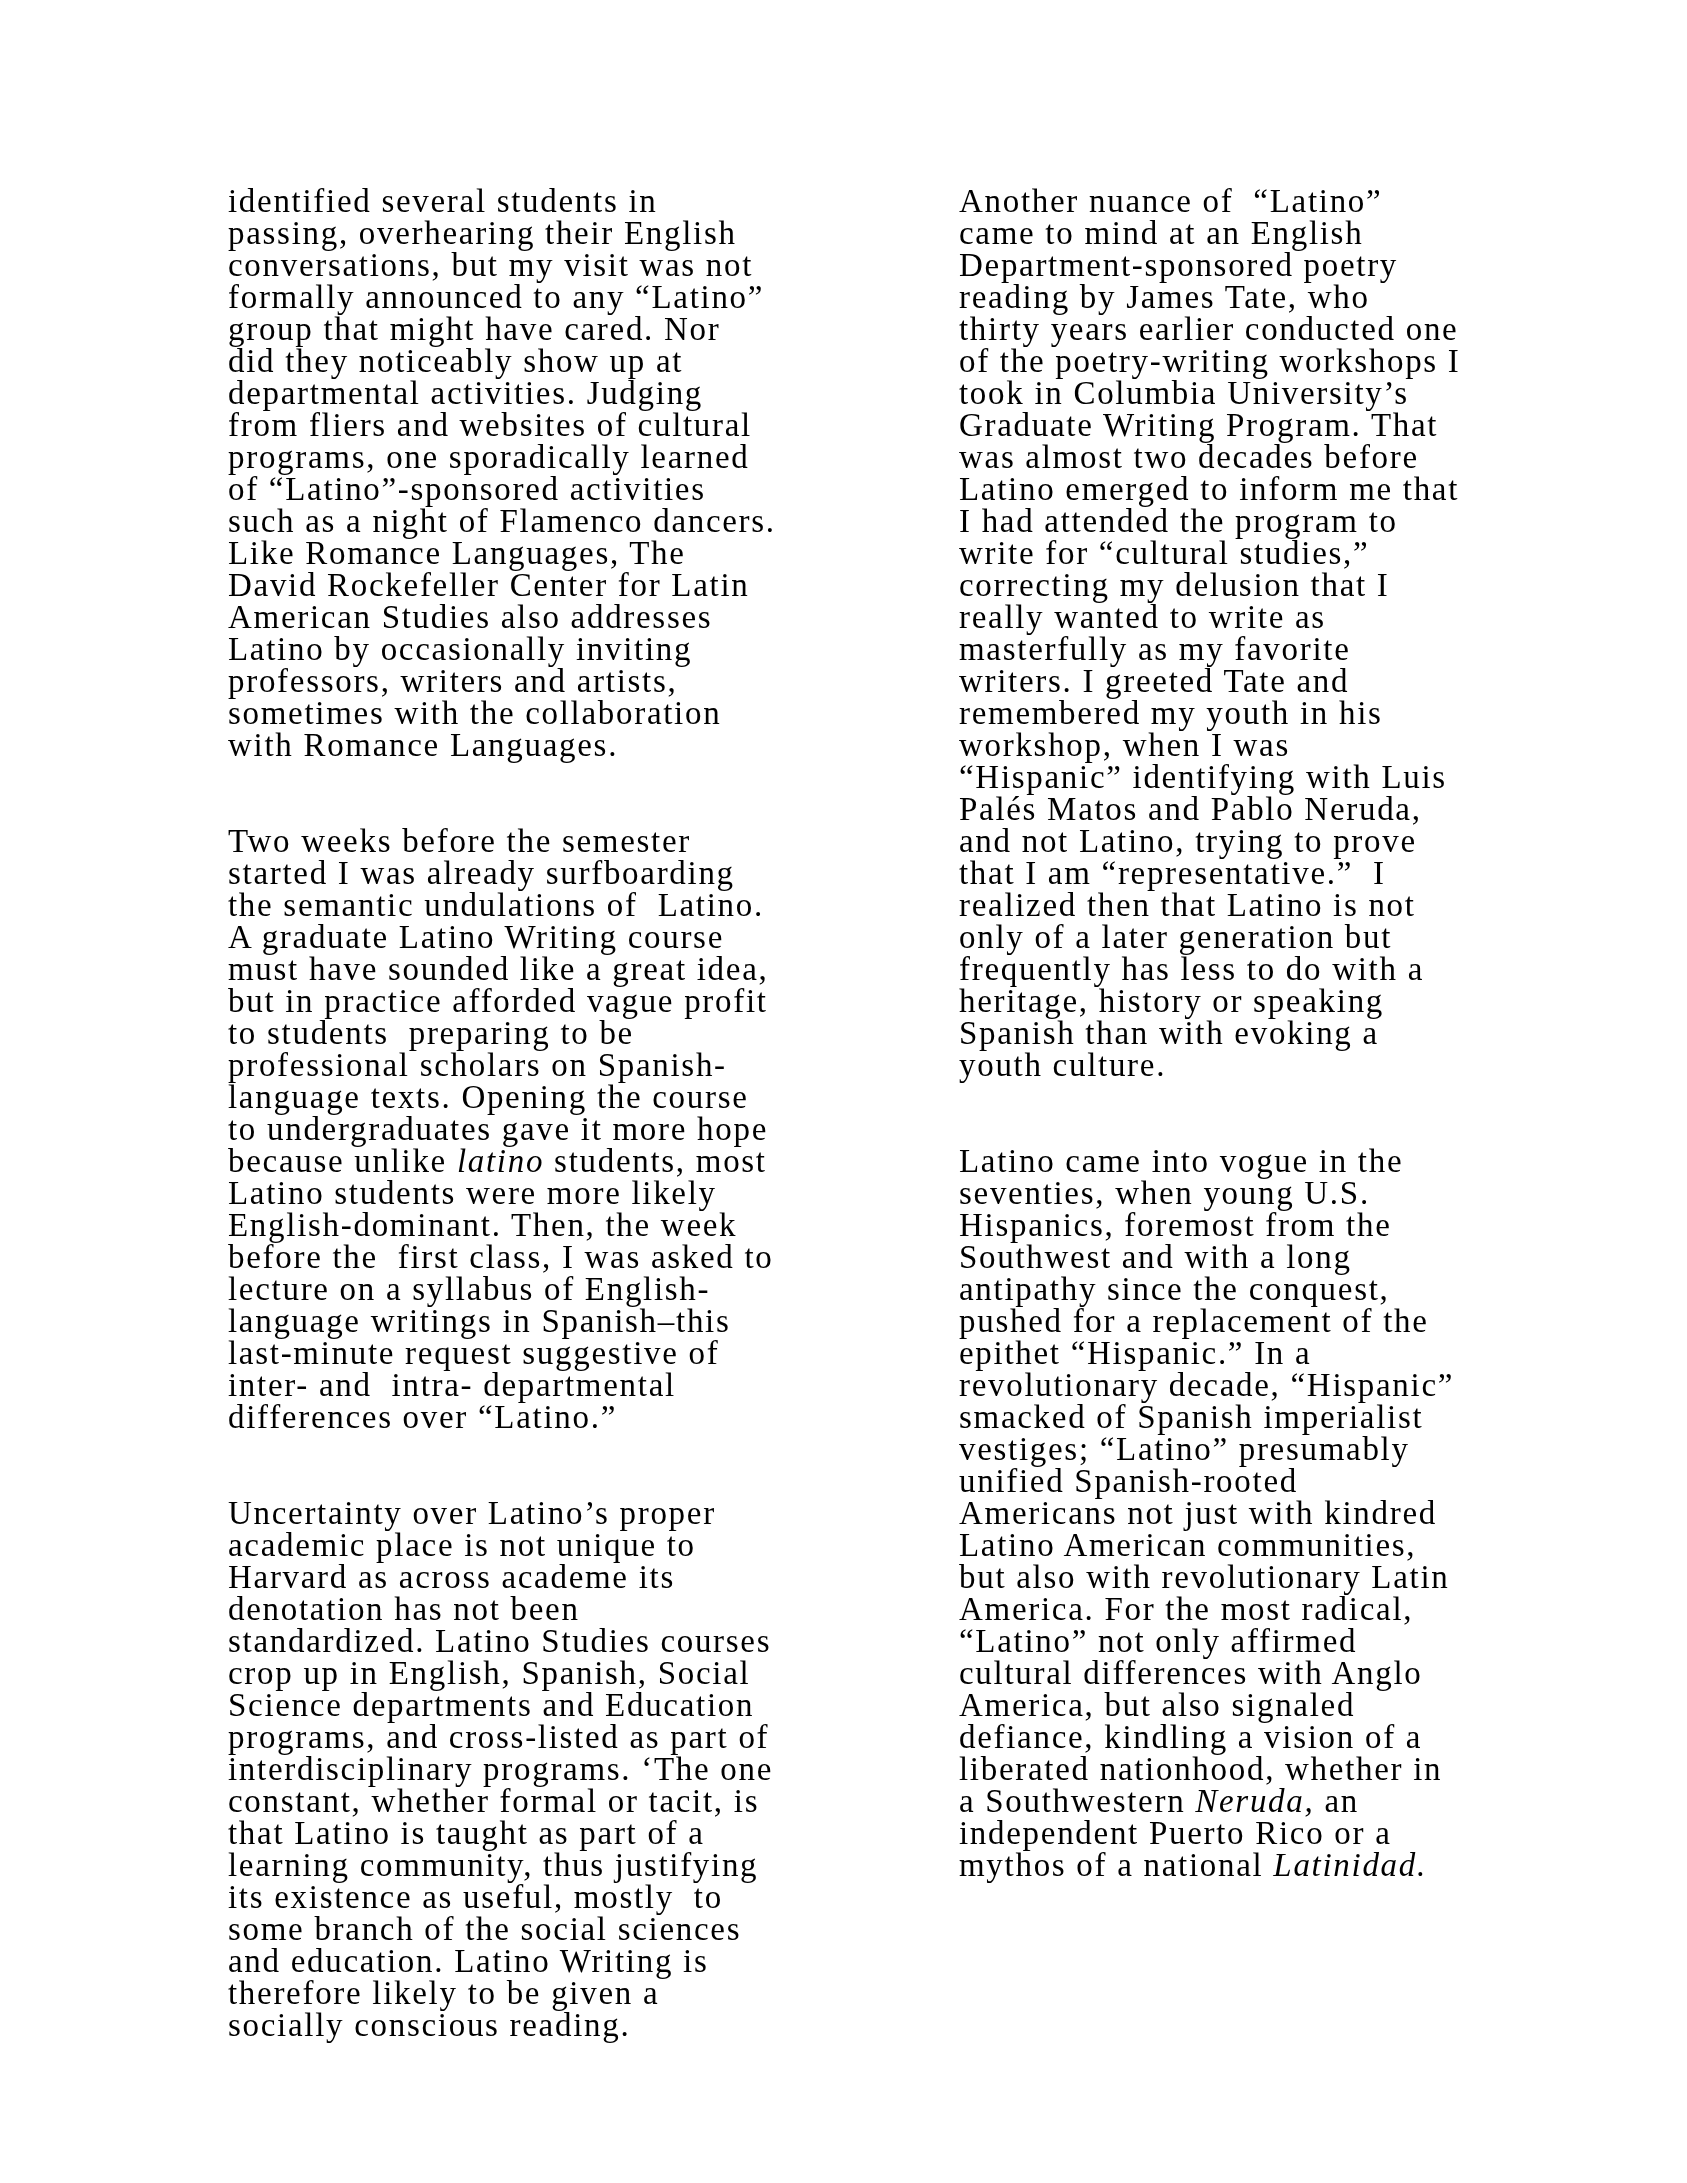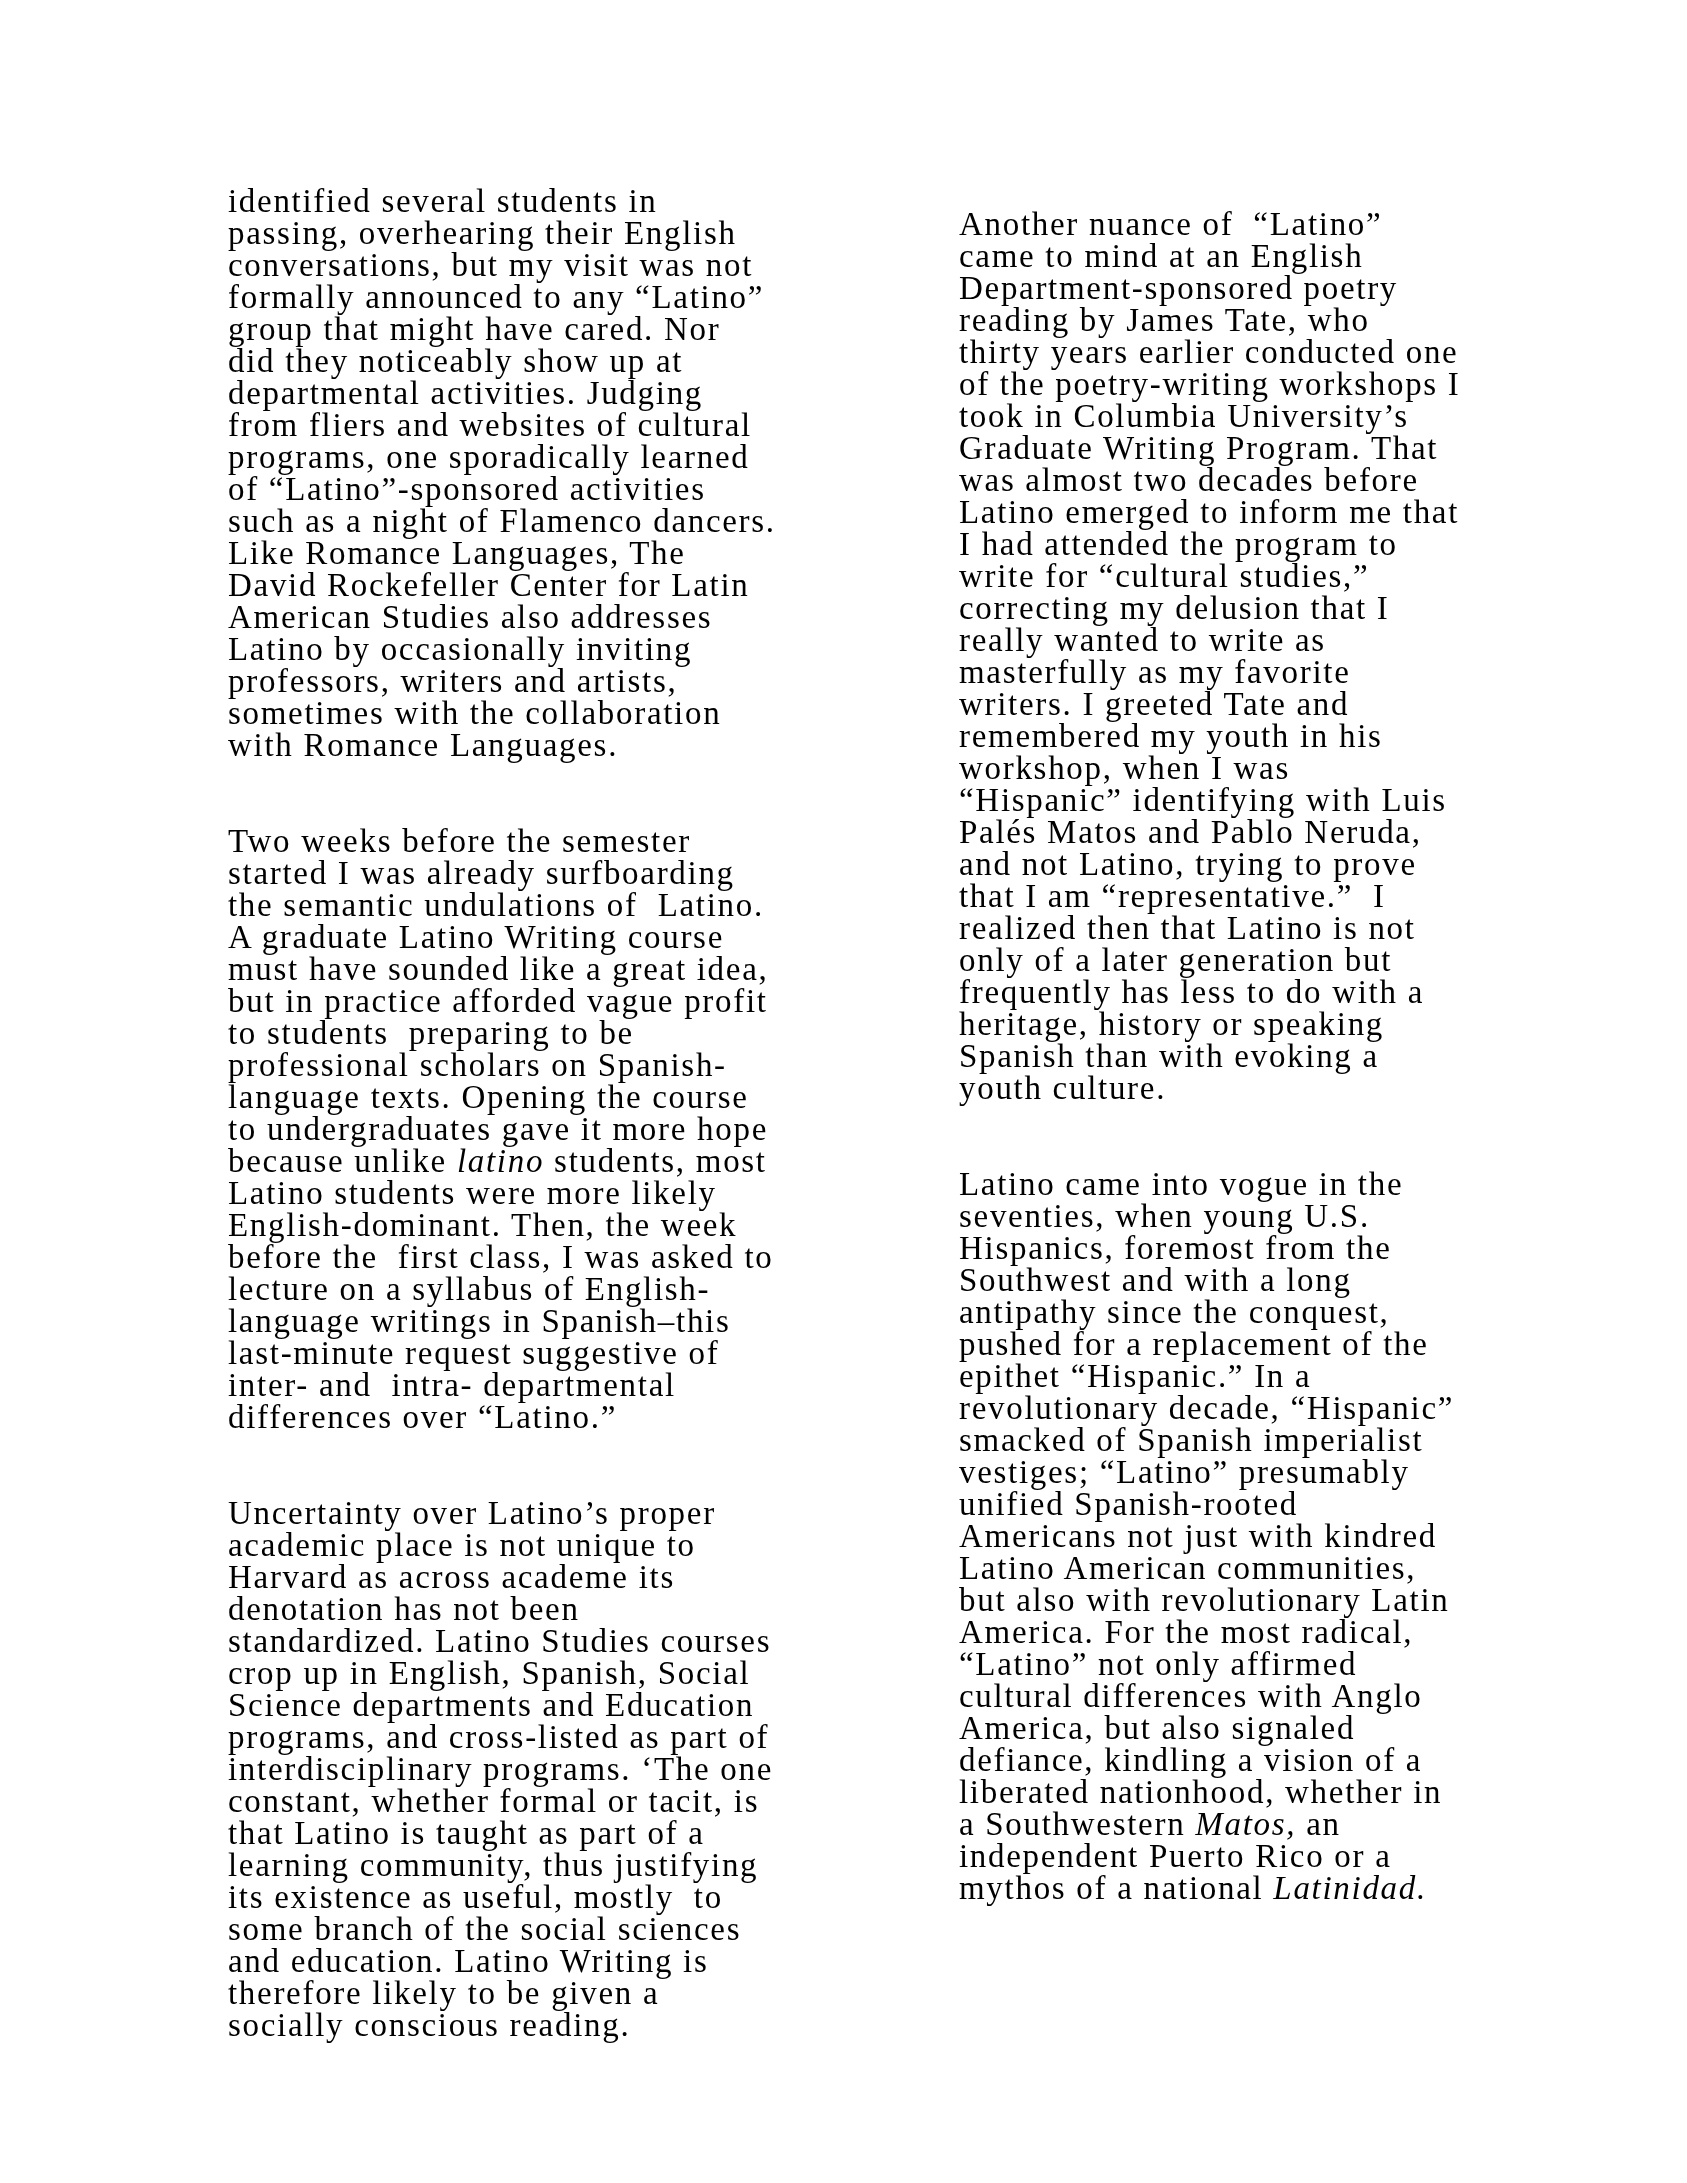--- a/index.html
+++ b/index.html
@@ -19,21 +19,21 @@
   .column {
     position: absolute;
     top: 185px;
     font-size: 33px;
     line-height: 32px;
     letter-spacing: 1.7px;
     white-space: pre;
     color: #000000;
   }
   .column-left  { left: 204px;  width: 688px; margin-left: 24px; }
-  .column-right { left: 959px; width: 635px; margin-top: 23px;  }
+  .column-right { left: 959px; width: 635px;  }
   .para {
     margin: 0 0 64px 0;
   }
   .para i {
   }
 </style>
 </head>
 <body>
 
 <div class="page">
@@ -129,17 +129,17 @@
 unified Spanish-rooted
 Americans not just with kindred
 Latino American communities,
 but also with revolutionary Latin
 America. For the most radical,
 “Latino” not only affirmed
 cultural differences with Anglo
 America, but also signaled
 defiance, kindling a vision of a
 liberated nationhood, whether in
-a Southwestern <i>Matos,</i> an
+a Southwestern <i>Neruda,</i> an
 independent Puerto Rico or a
 mythos of a national <i>Latinidad.</i></p></div>
 </div>
 
 
 </body></html>

